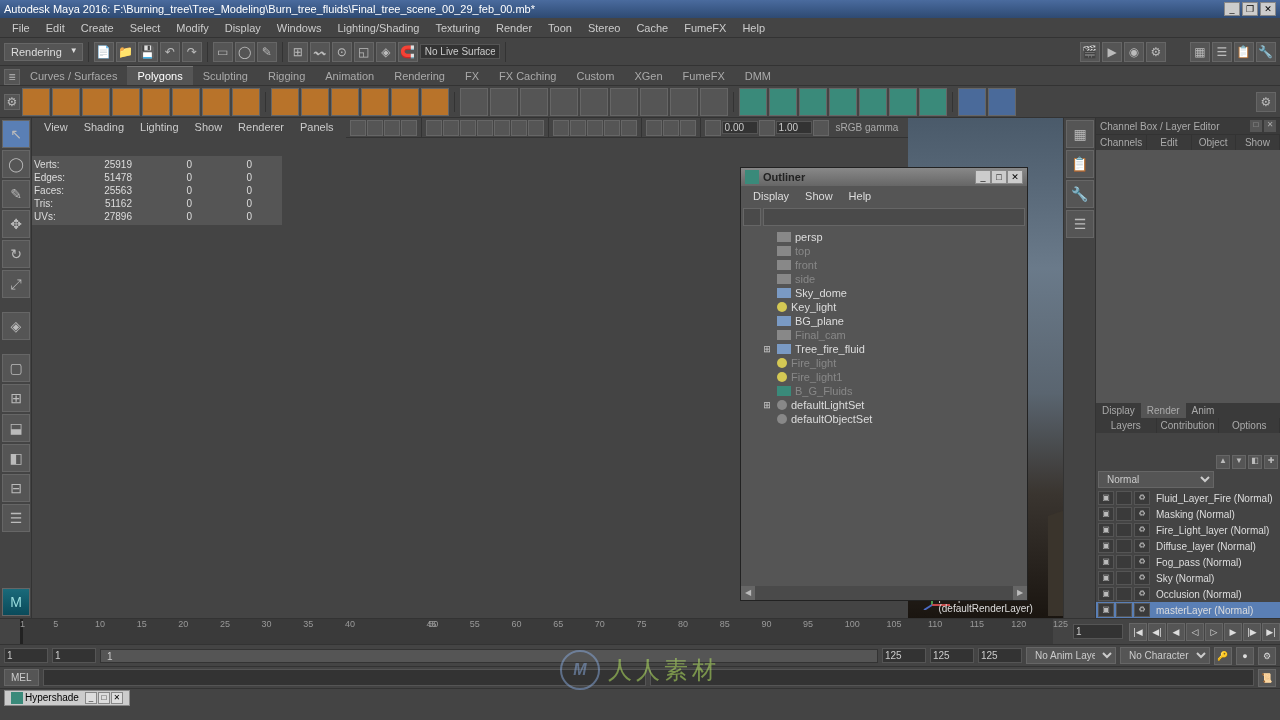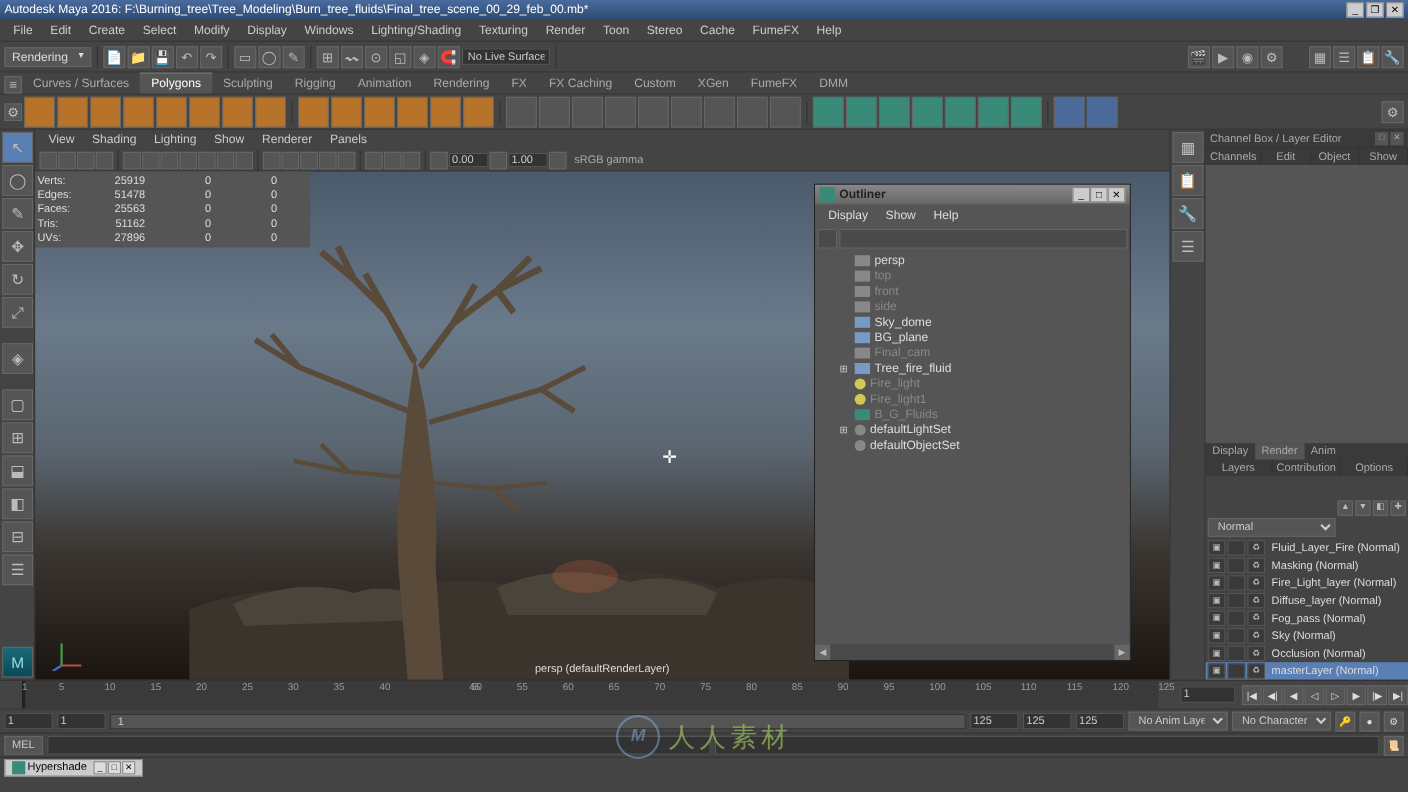--- a/index.html
+++ b/index.html
@@ -29,21 +29,21 @@
 .shelf-icon.orange { background: #b8732a; }
 .shelf-icon.teal { background: #3a8a7a; }
 .shelf-icon.blue { background: #4a6a9a; }
 
 .main-area { display: flex; height: 500px; }
 
 .left-toolbar { width: 32px; background: #444; display: flex; flex-direction: column; gap: 2px; padding: 2px; border-right: 1px solid #333; }
 .left-tool { width: 28px; height: 28px; background: #555; border: 1px solid #666; cursor: pointer; display: flex; align-items: center; justify-content: center; font-size: 14px; }
 .left-tool.active { background: #5a7fb5; }
 
-.viewport-area { flex: 1; display: flex; flex-direction: column; position: relative; }
+.viewport-area { flex: 1; display: flex; flex-direction: row; position: relative; }
 .viewport-menu { background: #444; height: 18px; display: flex; align-items: center; padding: 0 4px; }
 .vp-menu-item { padding: 1px 8px; color: #ccc; cursor: pointer; font-size: 11px; }
 .viewport-toolbar { background: #444; height: 20px; display: flex; align-items: center; padding: 0 4px; gap: 1px; border-bottom: 1px solid #333; }
 .vp-tb-icon { width: 16px; height: 16px; background: #555; border: 1px solid #666; cursor: pointer; }
 .vp-num { background: #333; border: 1px solid #555; color: #ccc; width: 36px; font-size: 10px; padding: 0 2px; }
 
 .stats-panel { position: absolute; top: 38px; left: 0; background: #555; padding: 2px; font-size: 10px; width: 250px; z-index: 5; }
 .stats-row { display: flex; padding: 1px 0; }
 .stats-label { width: 48px; color: #ddd; }
 .stats-val { width: 60px; text-align: right; color: #ddd; padding-right: 10px; }
@@ -501,20 +501,25 @@
       </div>
       <div class="outliner-item" style="padding-left: 18px;">
         <span class="outliner-expand"></span>
         <span class="outliner-icon cam"></span>
         <span class="outliner-label dim">side</span>
       </div>
       <div class="outliner-item" style="padding-left: 18px;">
         <span class="outliner-expand"></span>
         <span class="outliner-icon mesh"></span>
         <span class="outliner-label ">Sky_dome</span>
+      </div>
+      <div class="outliner-item" style="padding-left: 18px;">
+        <span class="outliner-expand"></span>
+        <span class="outliner-icon light"></span>
+        <span class="outliner-label ">Key_light</span>
       </div>
       <div class="outliner-item" style="padding-left: 18px;">
         <span class="outliner-expand"></span>
         <span class="outliner-icon mesh"></span>
         <span class="outliner-label ">BG_plane</span>
       </div>
       <div class="outliner-item" style="padding-left: 18px;">
         <span class="outliner-expand"></span>
         <span class="outliner-icon cam"></span>
         <span class="outliner-label dim">Final_cam</span>

